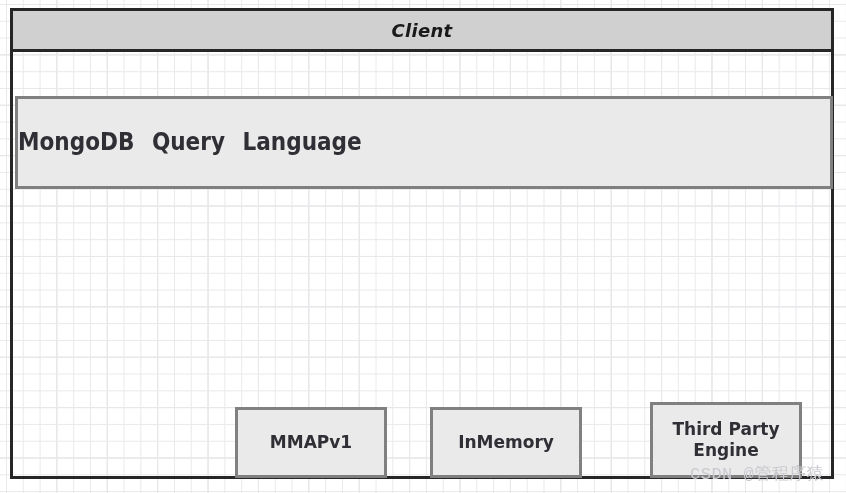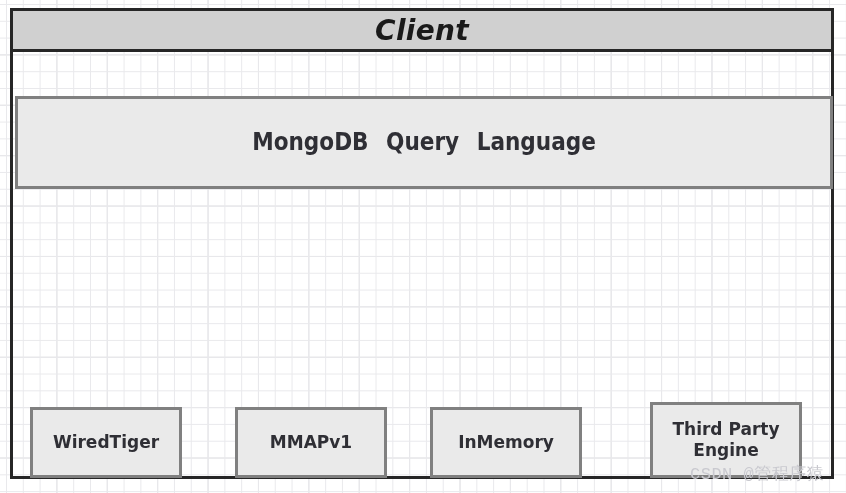--- a/index.html
+++ b/index.html
@@ -47,35 +47,34 @@
     width: 824px;
     height: 44px;
     box-sizing: border-box;
     background: #d0d0d0;
     border: 3px solid #262626;
     display: flex;
     align-items: center;
     justify-content: center;
   }
   #client-header .title {
-    font-size: 28px;
+    font-size: 18px;
     font-weight: bold;
     font-style: italic;
     color: #1a1a1a;
     letter-spacing: 0.3px;
   }
 
   .layer-box {
     position: absolute;
     box-sizing: border-box;
     background: #eaeaea;
     border: 3px solid #808080;
     display: flex;
     align-items: center;
-    justify-content: center;
   }
   .layer-box .label {
     font-size: 24px;
     font-weight: bold;
     color: #2f2f35;
     font-stretch: condensed;
     text-align: center;
     line-height: 1.15;
   }
   #mql-box {
@@ -137,23 +136,20 @@
 
   <div id="client-header">
     <span class="title">Client</span>
   </div>
 
   <div class="layer-box" id="mql-box">
     <span class="label">MongoDB Query Language</span>
   </div>
 
 
-  <div class="engine-box" id="engine-box-0">
-    <span class="label">WiredTiger</span>
-  </div>
 
   <div class="engine-box" id="engine-box-1">
     <span class="label">MMAPv1</span>
   </div>
 
   <div class="engine-box" id="engine-box-2">
     <span class="label">InMemory</span>
   </div>
 
   <div class="engine-box" id="engine-box-3">

